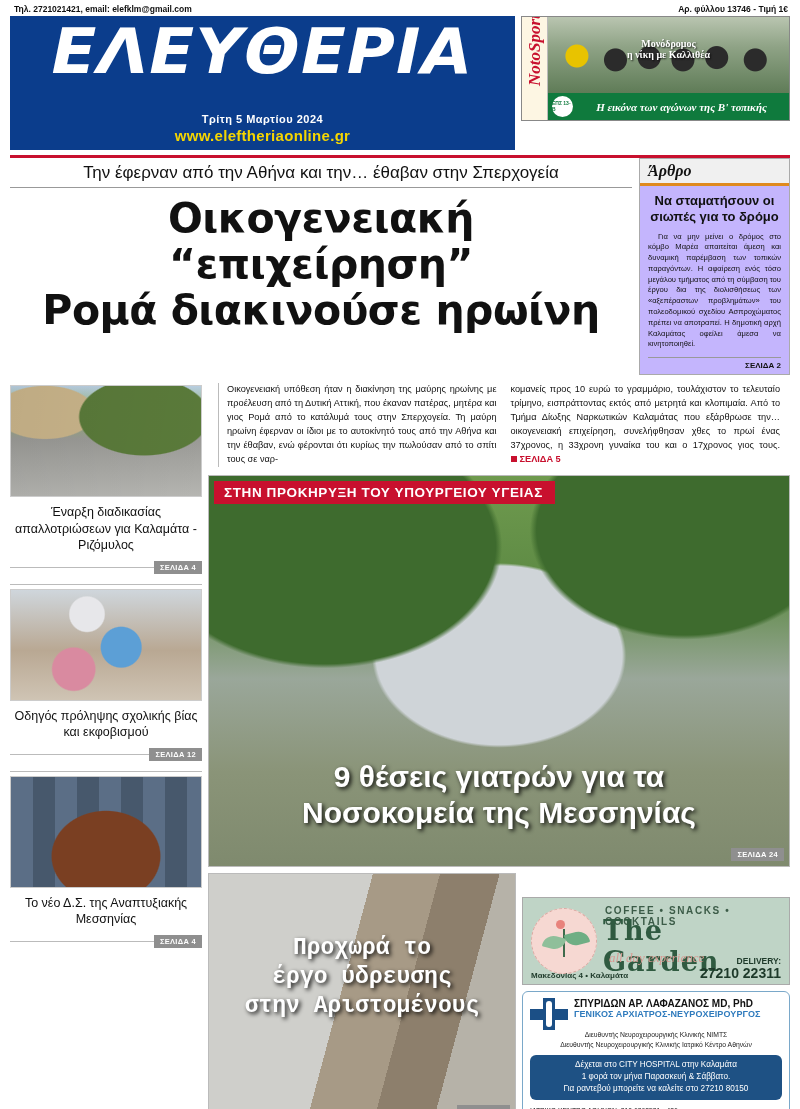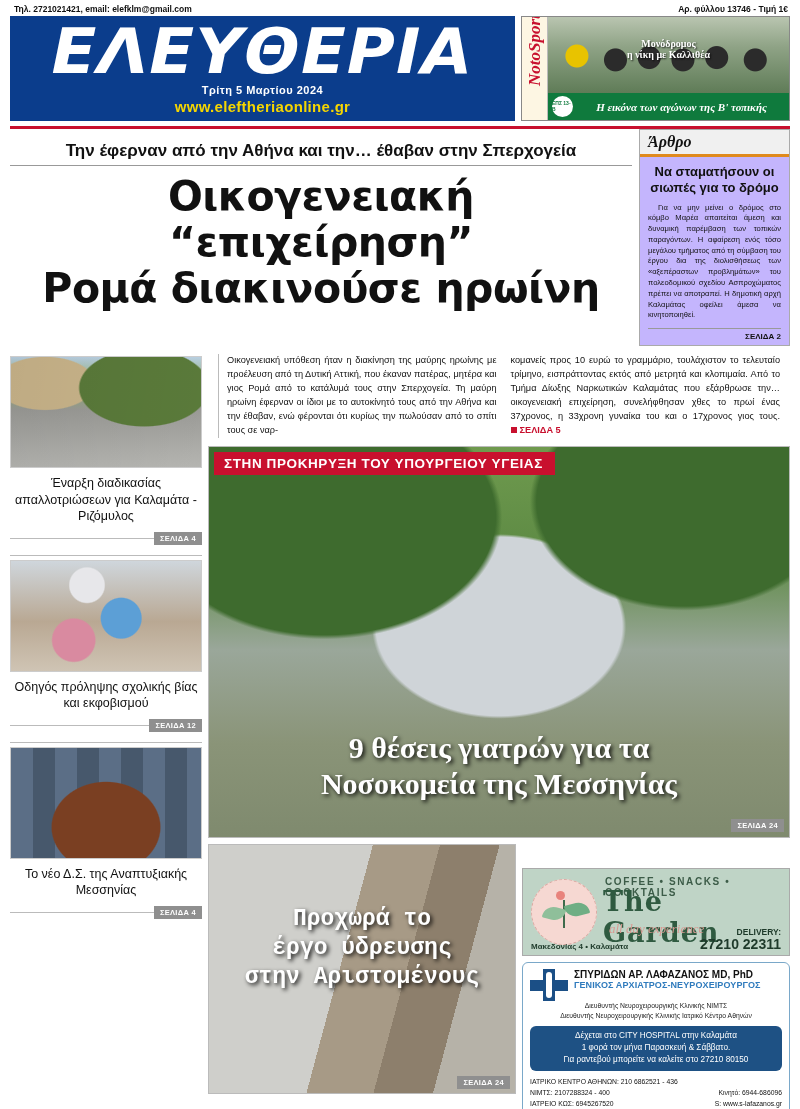--- a/index.html
+++ b/index.html
@@ -7,21 +7,21 @@
     font-family:"Liberation Sans", sans-serif; }
   .page { position:relative; width:800px; height:1109px; background:#fff;
     padding:0; overflow:hidden; }
 
   
   .topbar { display:flex; justify-content:space-between; align-items:center;
     padding:4px 12px 2px 14px; font-size:8.5px; font-weight:bold; color:#111; }
 
   
   .masthead-row { display:flex; gap:6px; padding:0 10px; align-items:stretch; }
-  .masthead { position:relative; flex:0 0 505px; height:105px; background:#0b3d8c;
+  .masthead { position:relative; flex:0 0 505px; height:134px; background:#0b3d8c;
     border:1px solid #0b3d8c; overflow:hidden; }
   .logo-text { position:absolute; top:4px; left:0; width:100%; text-align:center;
     font-family:"DejaVu Sans", sans-serif; font-weight:bold; font-size:62px;
     color:#fff; letter-spacing:1px; line-height:1; font-style:italic;
     transform:scaleX(1.06); }
   .mast-date { position:absolute; bottom:24px; width:100%; text-align:center;
     color:#fff; font-size:11px; font-weight:bold; letter-spacing:0.5px; }
   .mast-url { position:absolute; bottom:5px; width:100%; text-align:center;
     color:#f5d600; font-size:15px; font-weight:bold; letter-spacing:0.3px; }
 
@@ -56,22 +56,22 @@
     flex:0 0 auto; }
   .ns-foot-text { color:#fff; font-size:11px; font-weight:bold; font-style:italic;
     font-family:"Liberation Serif", serif; flex:1; text-align:center; padding-right:4px; }
 
   
   .rule-thick { height:3px; background:#c8102e; margin:5px 10px 0 10px; }
 
   
   .lead-block { display:flex; gap:7px; padding:0 10px; }
   .lead-left { flex:0 0 622px; }
-  .kicker { text-align:center; font-size:17px; font-weight:bold; color:#111;
-    padding:12px 0 4px; border-bottom:1px solid #999; }
+  .kicker { text-align:center; font-size:17px; font-weight:normal; color:#111;
+    padding:5px 0 4px; border-bottom:1px solid #999; }
   .main-head { text-align:center; font-family:"DejaVu Sans", sans-serif;
     font-weight:bold; color:#111; font-size:41px; line-height:1.12;
     letter-spacing:-0.5px; padding:8px 0 8px; }
 
   
   .arthro-col { flex:1 1 auto; border:1px solid #aaa; background:#c4b5fd; padding:0; }
   .arthro-head { background:#f0f0f0; border-bottom:3px solid #e08a1e;
     padding:3px 8px; font-family:"Liberation Serif", serif; font-style:italic;
     font-weight:bold; font-size:16px; color:#111; }
   .arthro-title { text-align:center; font-size:13px; font-weight:bold; color:#111;
@@ -134,21 +134,21 @@
       linear-gradient(180deg,#6f9a4e 0%,#5d8a44 28%,#9aa79a 52%,#8a9478 76%,#7f8a6e 100%); }
   .ph-water { background:
       linear-gradient(105deg, #cfcfcb 0 44%, #a79a86 44% 62%, #8d7f6c 62% 78%, #b6b2a8 78% 100%),
       linear-gradient(180deg,#d8d6d0,#b4b0a6); }
 
   
   .hero { position:relative; border:1px solid #bbb; height:392px; overflow:hidden; }
   .hero-kicker { position:absolute; top:5px; left:5px; background:#c8102e; color:#fff;
     font-size:13.5px; font-weight:bold; letter-spacing:0.6px; padding:4px 12px 4px 10px; }
   .hero-title { position:absolute; bottom:36px; left:0; width:100%; text-align:center;
-    color:#fff; font-family:Liberation Serif, serif; font-weight:bold;
+    color:#fff; font-family:Liberation Sans, sans-serif; font-weight:bold;
     font-size:30px; line-height:1.18; text-shadow:2px 2px 4px rgba(0,0,0,.9); }
   .hero-badge { position:absolute; right:5px; bottom:5px; }
 
   
   .waterblock { position:relative; border:1px solid #bbb; height:250px;
     margin-top:6px; overflow:hidden; }
   .water-title { position:absolute; top:60px; left:0; width:100%; text-align:center;
     color:#fff; font-family:Liberation Mono, monospace; font-weight:bold;
     font-size:23px; line-height:1.25; text-shadow:2px 2px 4px rgba(0,0,0,.9); }
   .water-badge { position:absolute; right:5px; bottom:4px; }

